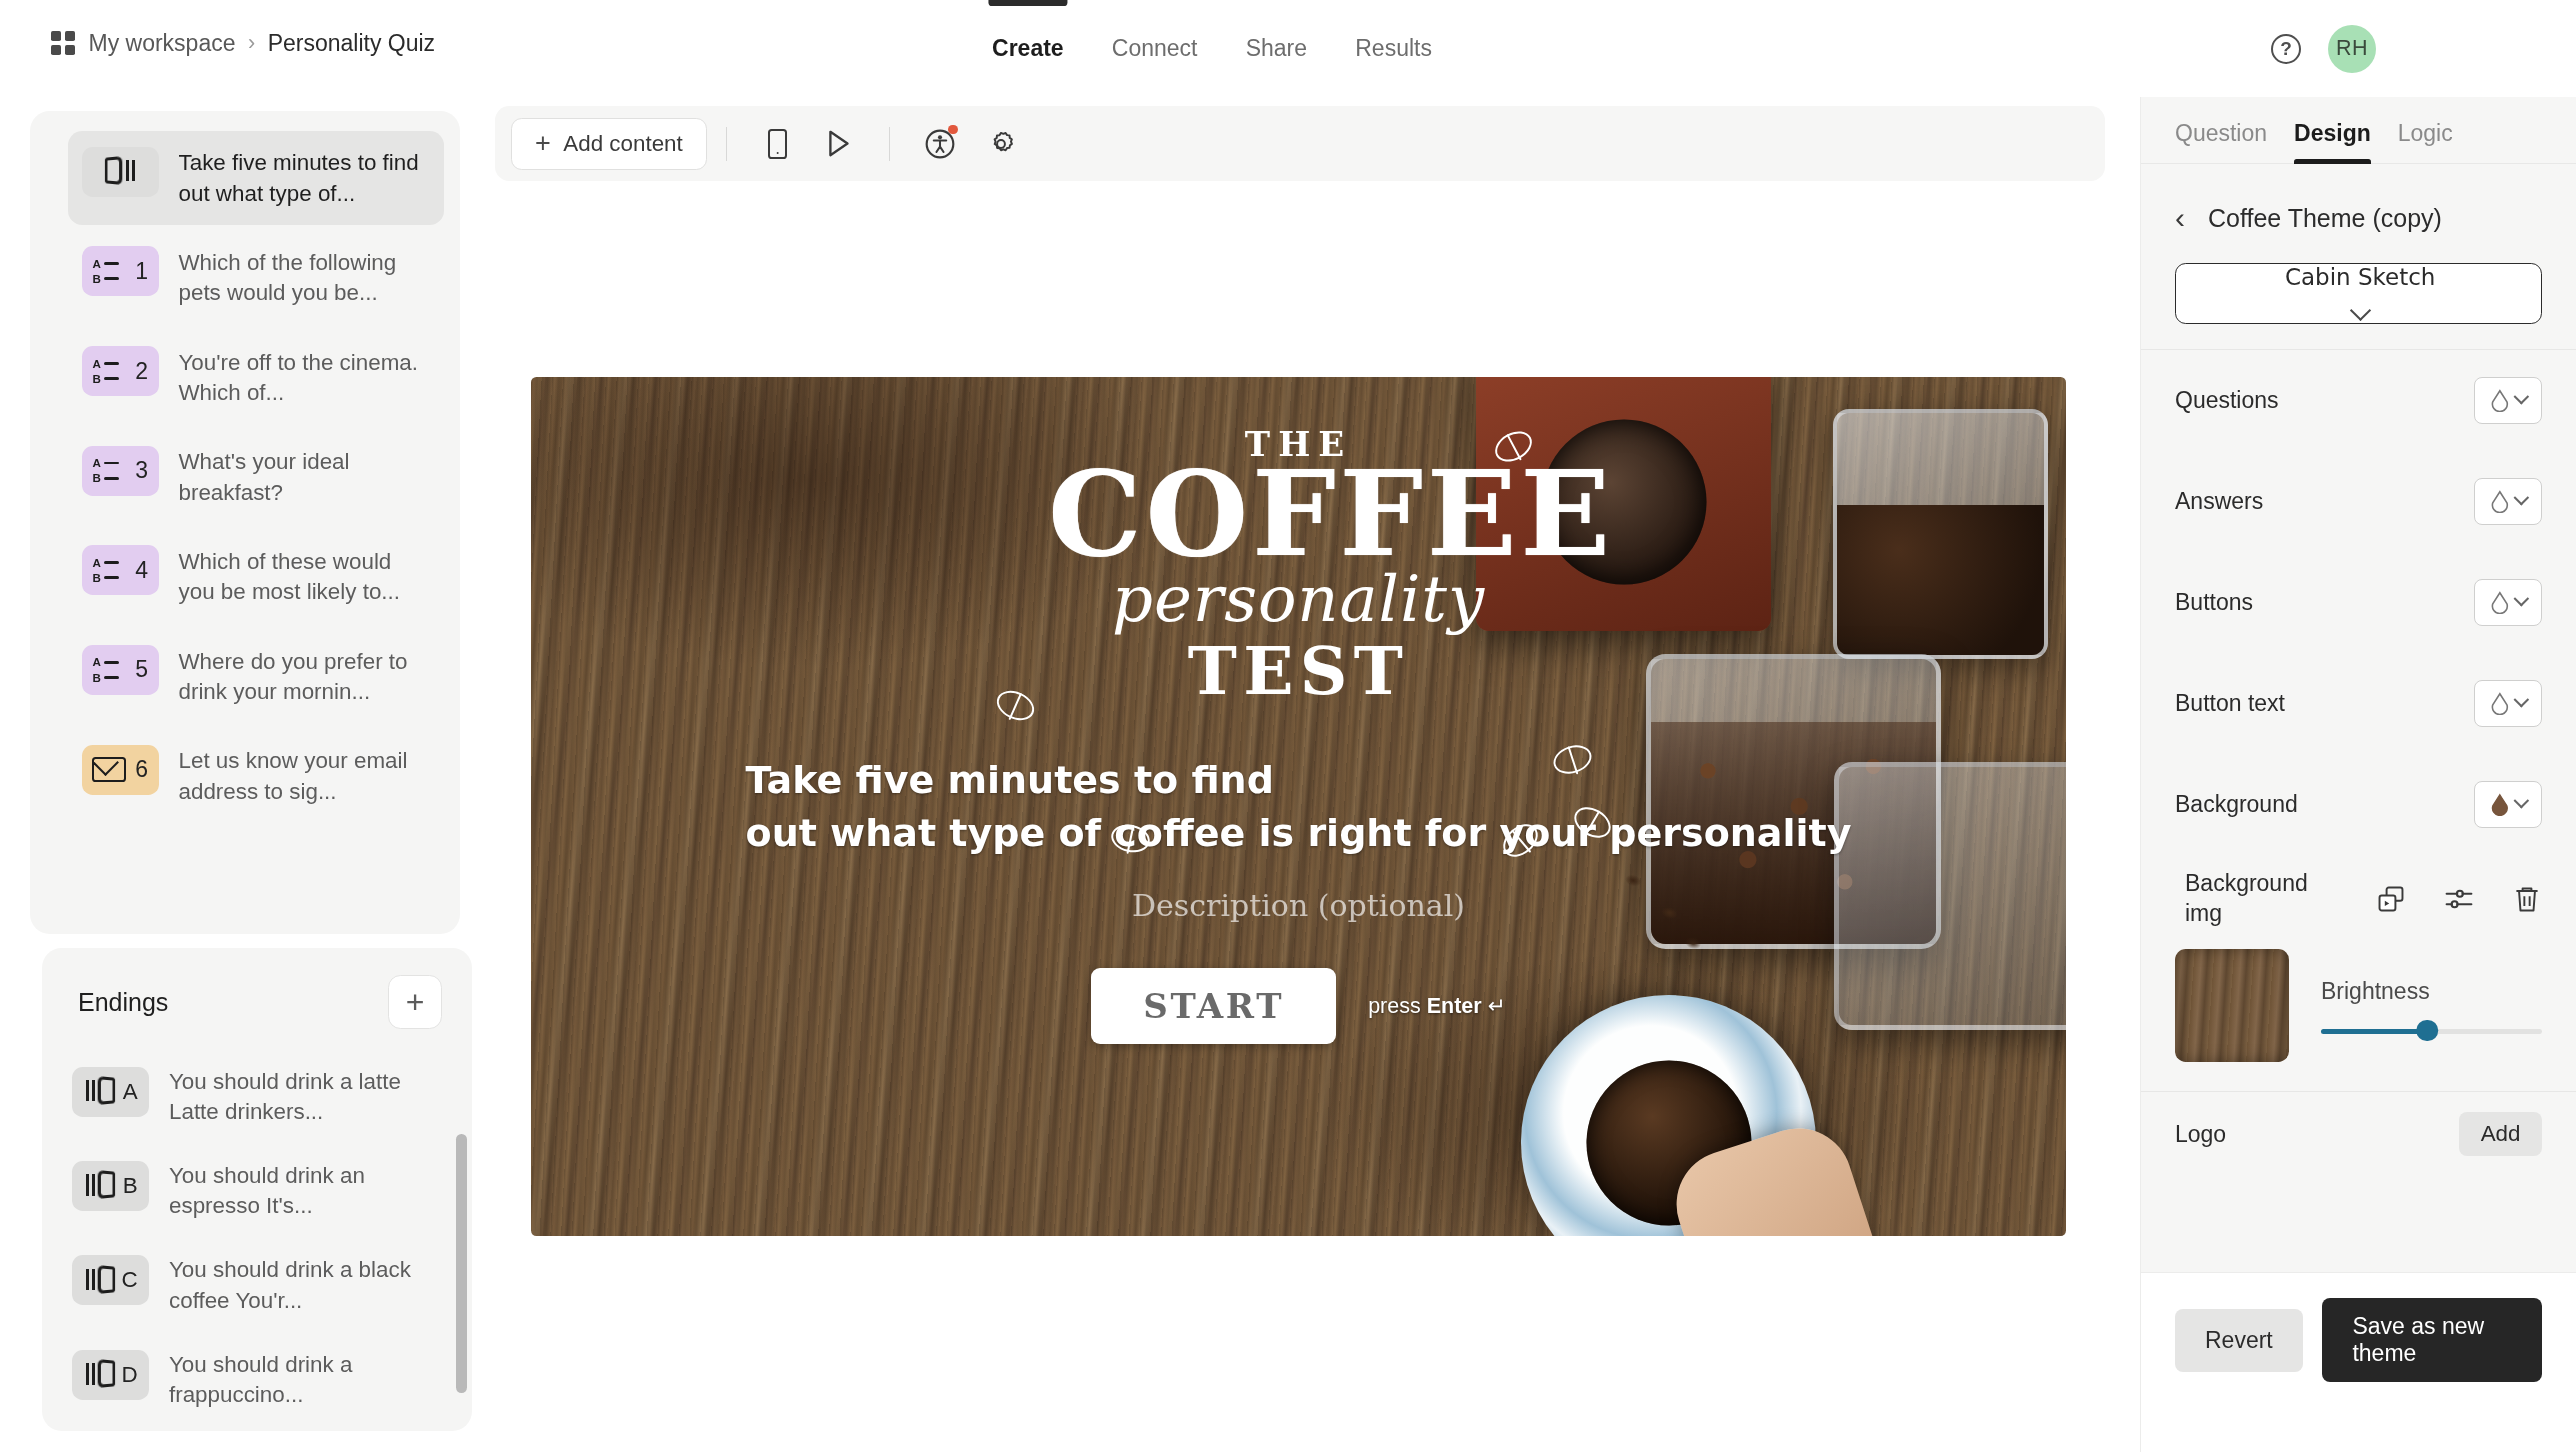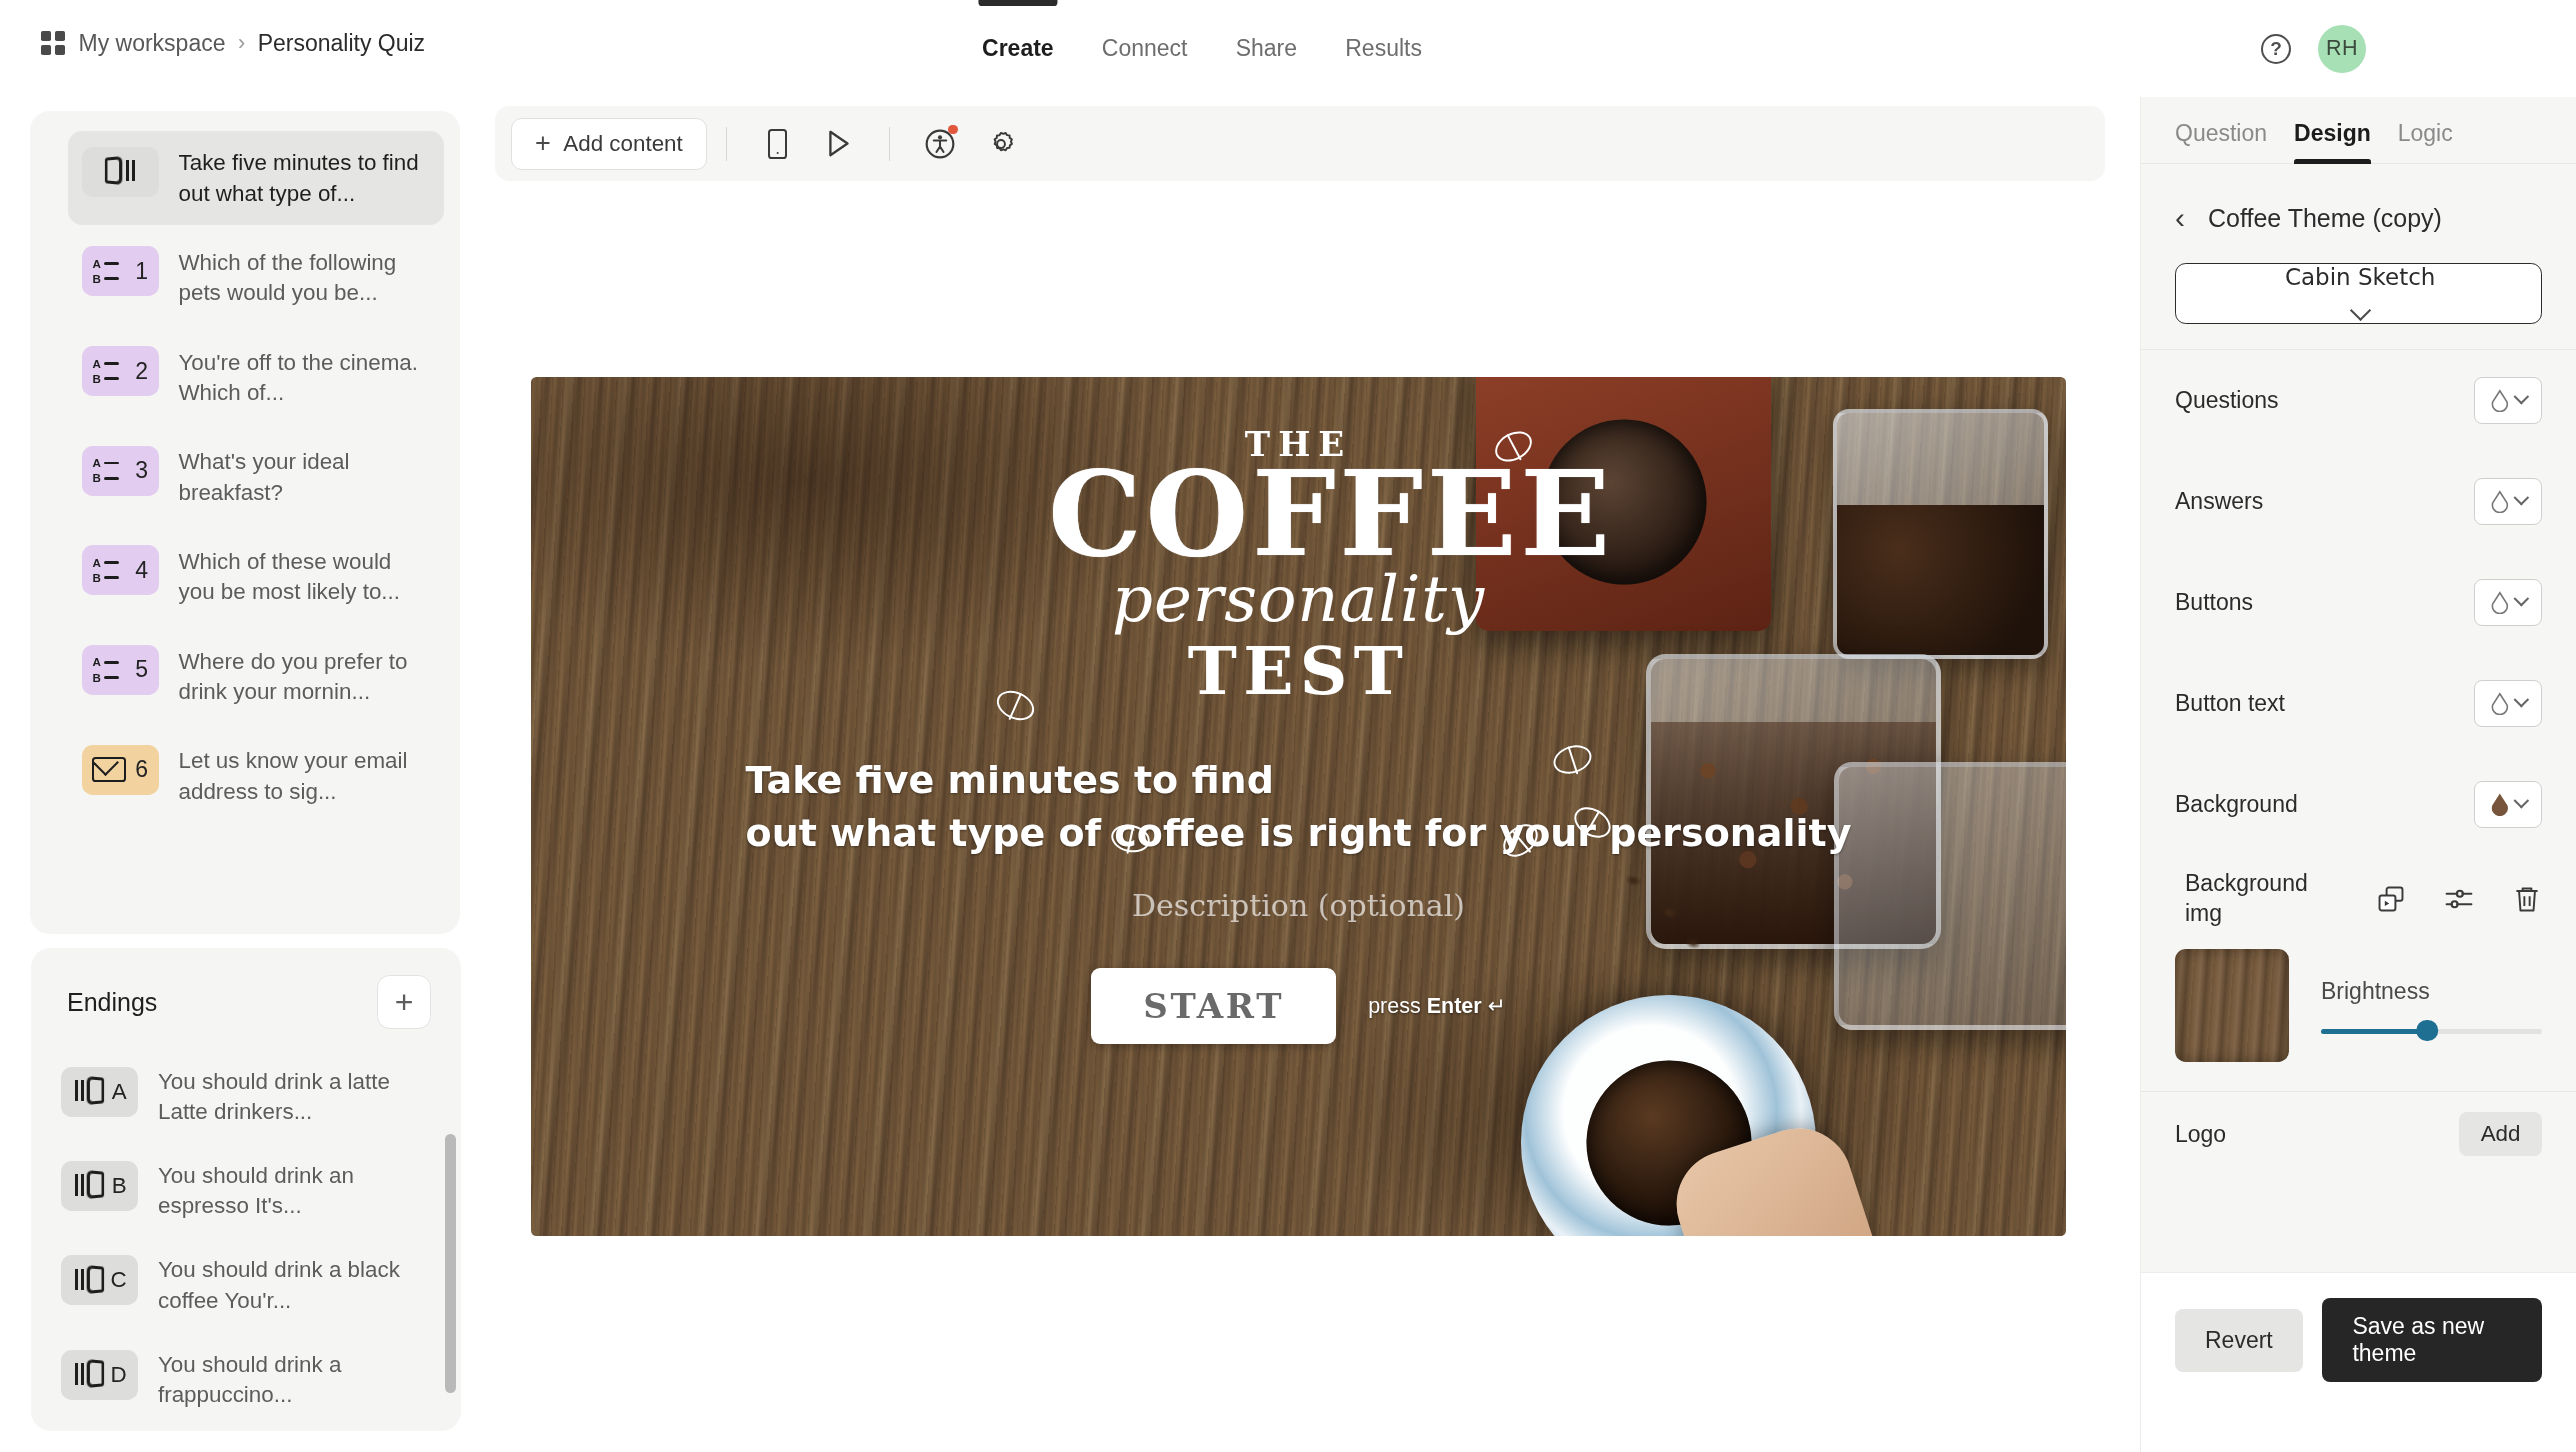--- a/index.html
+++ b/index.html
@@ -6,21 +6,21 @@
   html, body {
     width: 2576px; height: 1453px;
     font-family: "Liberation Sans", sans-serif;
     background: #ffffff;
     overflow: hidden;
     -webkit-font-smoothing: antialiased;
   }
 
   
   .topbar {
-    position: absolute; top: 0; left: 2px; width: 2400px; height: 97px;
+    position: absolute; top: 0; left: 12px; width: 2400px; height: 97px;
     background: #ffffff;
     display: flex; align-items: center;
   }
   .breadcrumb {
     position: absolute; left: 39px; top: 30px;
     display: flex; align-items: center; gap: 12.5px;
   }
   .grid-icon { width: 25px; height: 25px; display: grid;
     grid-template-columns: 9.8px 9.8px; grid-template-rows: 9.8px 9.8px; gap: 4.5px; }
   .grid-icon i { background: #4a4a4a; border-radius: 1.8px; display: block; }
@@ -71,21 +71,21 @@
   .qbadge.gray { background: #dddddc; justify-content: center; }
   .qbadge .num { font-size: 23px; color: #232323; }
   .qtext { font-size: 22.4px; line-height: 1.35; color: #5c5c5c;
     padding-top: 1.8px; max-width: 295px;
     display: -webkit-box; -webkit-line-clamp: 2; -webkit-box-orient: vertical;
     overflow: hidden; }
   .qitem.selected .qtext { color: #1f1f1f; }
 
   
   .left-endings {
-    position: absolute; left: 31px; top: 948px; width: 430px; height: 483px;
+    position: absolute; left: 42px; top: 948px; width: 430px; height: 483px;
     background: #f5f5f4; border-radius: 19.7px; padding: 0; overflow: hidden;
   }
   .endings-head { display: flex; align-items: center; justify-content: space-between;
     padding: 27px 30px 16px 36px; }
   .endings-title { font-size: 25px; color: #1f1f1f; }
   .add-btn { width: 54px; height: 54px; border-radius: 12.5px; background: #ffffff;
     border: 0.9px solid #e3e3e2; display: flex; align-items: center;
     justify-content: center; font-size: 32px; color: #5c5c5c; font-weight: 300;
     line-height: 1; }
   .endings-list { padding: 9px 16px 0 16px; position: relative; height: 394px; }

